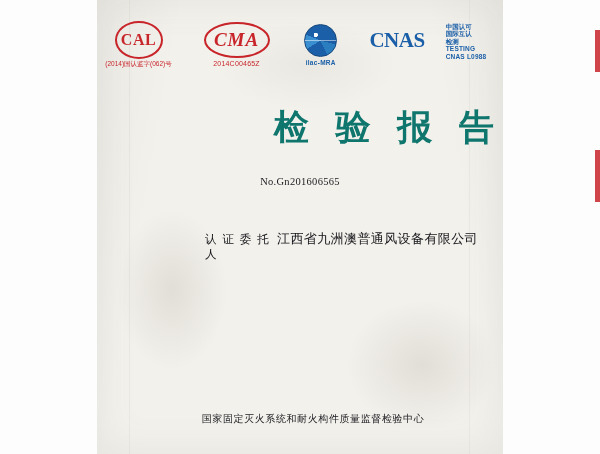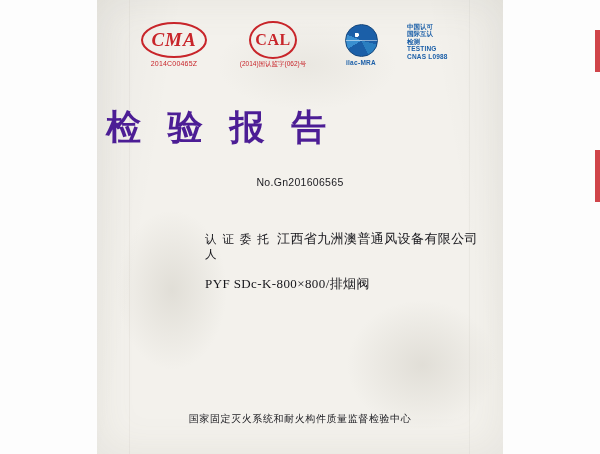--- a/index.html
+++ b/index.html
@@ -112,28 +112,28 @@
   
   .cnas-info{
     width:58px;text-align:left;line-height:1.15;padding-top:1px;
   }
   .cnas-info div{font-size:6.5px;color:#1b5fa8;white-space:nowrap;font-weight:700;}
   .cnas-info .en{letter-spacing:.2px;}
 
   
   .title{
     position:absolute;left:97px;top:104px;width:406px;
-    text-align:left;
+    text-align:right;
     font-family:"Liberation Serif",serif;
-    font-size:35px;font-weight:700;color:#4c1d95;
+    font-size:35px;font-weight:700;color:#0f766e;
     letter-spacing:9px;text-indent:9px;
   }
   .report-no{
     position:absolute;left:97px;top:176px;width:406px;
-    text-align:center;font-family:Liberation Sans, sans-serif;
+    text-align:center;font-family:Liberation Serif, serif;
     font-size:10.5px;color:#1b1b20;letter-spacing:.3px;
   }
 
   
   .fields{
     position:absolute;left:0;top:230px;width:516px;
   }
   .field{
     display:flex;align-items:baseline;
     margin-bottom:13px;
@@ -145,21 +145,21 @@
     font-size:11.5px;color:#15151a;letter-spacing:1.5px;
   }
   .field .val{
     font-size:13px;color:#15151a;letter-spacing:.4px;
   }
 
   
   .footer{
     position:absolute;left:97px;top:412px;width:406px;
     text-align:center;font-family:"Liberation Serif",serif;
-    font-size:10px;color:#1b1b20;letter-spacing:.6px;
+    font-size:10px;color:#1b1b20;letter-spacing:.6px;padding-left:13px;
   }
 </style>
 </head>
 <body>
 
 <div class="page">
 
   <div class="side left"></div>
   <div class="side right"></div>
 
@@ -169,62 +169,66 @@
   <div class="paper">
     <div class="fold" style="left:32px;opacity:.5;"></div>
     <div class="fold" style="left:372px;opacity:.45;"></div>
     <div class="smudge" style="left:20px;top:210px;width:110px;height:160px;"></div>
     <div class="smudge" style="left:250px;top:300px;width:150px;height:130px;"></div>
     <div class="smudge" style="left:120px;top:20px;width:180px;height:90px;opacity:.5;"></div>
   </div>
 
   <div class="logos">
 
+    <div class="logo cal">
+      <div class="mark">
+        <span class="ring"></span>
+        <span class="txt">CAL</span>
+      </div>
+      <div class="code">(2014)国认监字(062)号</div>
+    </div>
+
     <div class="logo cma">
       <div class="mark">
         <span class="ring"></span>
         <span class="txt">CMA</span>
       </div>
       <div class="code">2014C00465Z</div>
     </div>
 
-    <div class="logo cal">
-      <div class="mark">
-        <span class="ring"></span>
-        <span class="txt">CAL</span>
-      </div>
-      <div class="code">(2014)国认监字(062)号</div>
-    </div>
-
     <div class="logo ilac">
       <div class="mark">
         <span class="globe"></span>
       </div>
       <div class="label">ilac-MRA</div>
     </div>
 
+    <div class="logo cnas">
+      <div class="mark">
+        <span class="txt">CNAS</span>
+      </div>
+    </div>
 
     <div class="cnas-info">
       <div>中国认可</div>
       <div>国际互认</div>
       <div>检测</div>
       <div class="en">TESTING</div>
       <div class="en">CNAS L0988</div>
     </div>
 
   </div>
 
   <div class="title">检 验 报 告</div>
   <div class="report-no">No.Gn201606565</div>
 
   <div class="fields">
     <div class="field">
       <span class="lbl">认 证 委 托 人</span>
       <span class="val">江西省九洲澳普通风设备有限公司</span>
     </div>
     <div class="field">
-      <span class="val">PYF SDc-K-800×800/排烟阀</span>
     </div>
   </div>
 
   <div class="footer">国家固定灭火系统和耐火构件质量监督检验中心</div>
 
 </div>
 
 </body></html>

